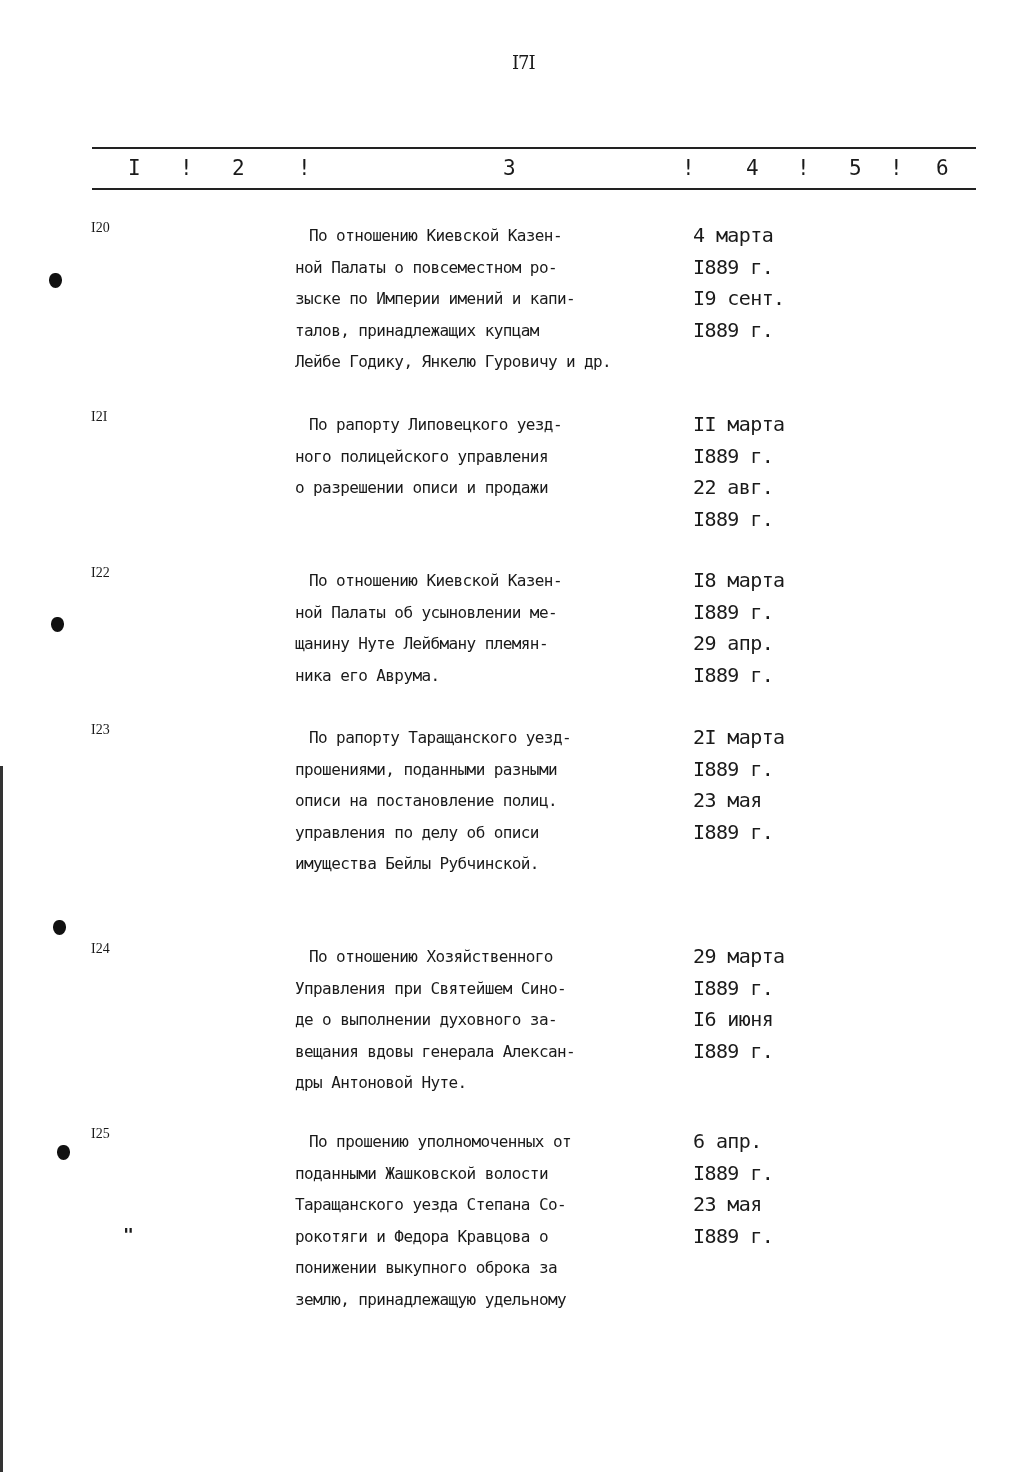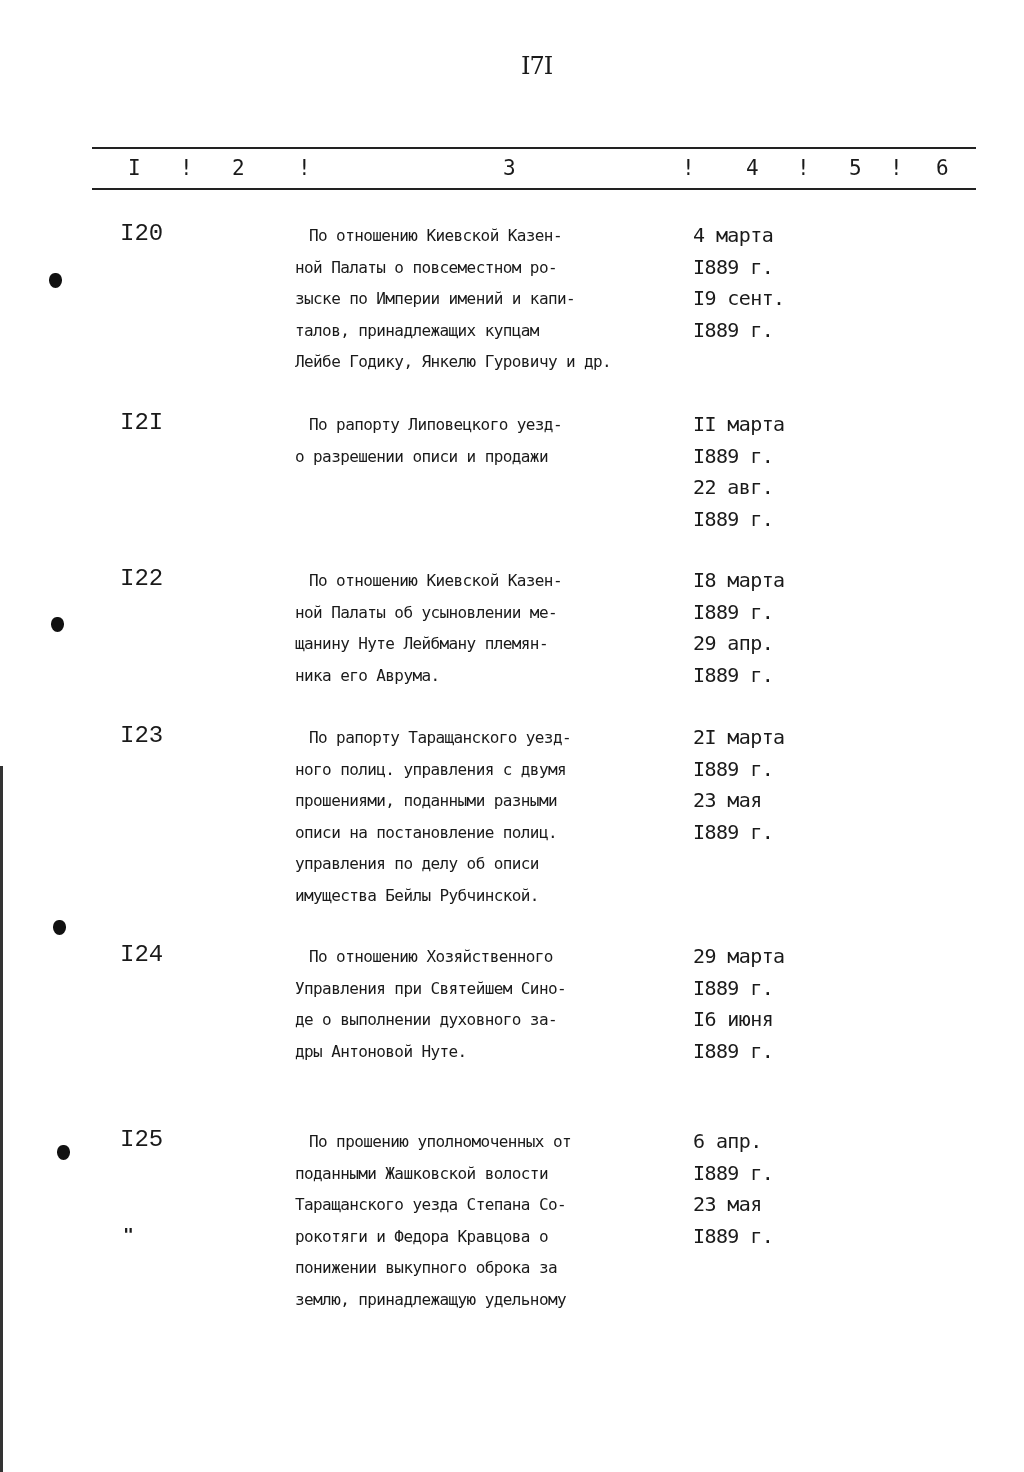--- a/index.html
+++ b/index.html
@@ -2,36 +2,36 @@
 <html><head>
 <meta charset="utf-8">
 <style>
   html, body { margin: 0; padding: 0; background: #ffffff; }
   body {
     width: 1024px; height: 1472px; position: relative; overflow: hidden;
     font-family: "DejaVu Sans Mono", "Liberation Mono", monospace;
     color: #1a1a1a;
   }
   .page-number {
-    position: absolute; top: 52px; left: 512px; font-size: 24px;
-    font-family: "DejaVu Serif", "Liberation Serif", serif; letter-spacing: -1px; margin-left: 9px;
+    position: absolute; top: 52px; left: 512px; font-size: 18px;
+    font-family: "DejaVu Serif", "Liberation Serif", serif; letter-spacing: -1px;
   }
   .rule {
     position: absolute; left: 92px; width: 884px; height: 2px; background: #222;
   }
   .rule.top { top: 147px; }
   .rule.bottom { top: 188px; }
   .header-cell {
     position: absolute; top: 156px; font-size: 21px;
   }
   .sep { position: absolute; top: 156px; font-size: 21px; }
   .entry { position: absolute; left: 0; width: 1024px; }
   .entry-num {
-    position: absolute; left: 120px; font-size: 24px;
-    font-family: Liberation Mono, monospace;
+    position: absolute; left: 91px; font-size: 14px;
+    font-family: Liberation Serif, serif;
   }
   .entry-desc {
     position: absolute; left: 295px; width: 400px;
     font-size: 16px; line-height: 31.5px; letter-spacing: -0.6px;
   }
   .entry-desc .line { display: block; white-space: pre; }
   .entry-desc .line.first { padding-left: 14px; }
   .entry-dates {
     position: absolute; left: 693px; font-size: 20px; line-height: 31.5px; letter-spacing: -0.6px;
   }
@@ -80,20 +80,21 @@
     <span class="line">I889 г.</span>
     <span class="line">I9 сент.</span>
     <span class="line">I889 г.</span>
   </div>
 </div>
 
 <div class="entry" style="top:409px">
   <span class="entry-num">I2I</span>
   <div class="entry-desc">
     <span class="line first">По рапорту Липовецкого уезд-</span>
+    <span class="line">ного полицейского управления</span>
     <span class="line">о разрешении описи и продажи</span>
   </div>
   <div class="entry-dates">
     <span class="line">II марта</span>
     <span class="line">I889 г.</span>
     <span class="line">22 авг.</span>
     <span class="line">I889 г.</span>
   </div>
 </div>
 
@@ -110,40 +111,40 @@
     <span class="line">I889 г.</span>
     <span class="line">29 апр.</span>
     <span class="line">I889 г.</span>
   </div>
 </div>
 
 <div class="entry" style="top:722px">
   <span class="entry-num">I23</span>
   <div class="entry-desc">
     <span class="line first">По рапорту Таращанского уезд-</span>
-    <span class="line">ного полиц. управления с двумя</span>
     <span class="line">прошениями, поданными разными</span>
     <span class="line">описи на постановление полиц.</span>
     <span class="line">управления по делу об описи</span>
     <span class="line">имущества Бейлы Рубчинской.</span>
   </div>
   <div class="entry-dates">
     <span class="line">2I марта</span>
     <span class="line">I889 г.</span>
     <span class="line">23 мая</span>
     <span class="line">I889 г.</span>
   </div>
 </div>
 
 <div class="entry" style="top:941px">
   <span class="entry-num">I24</span>
   <div class="entry-desc">
     <span class="line first">По отношению Хозяйственного</span>
     <span class="line">Управления при Святейшем Сино-</span>
     <span class="line">де о выполнении духовного за-</span>
+    <span class="line">вещания вдовы генерала Алексан-</span>
     <span class="line">дры Антоновой Нуте.</span>
   </div>
   <div class="entry-dates">
     <span class="line">29 марта</span>
     <span class="line">I889 г.</span>
     <span class="line">I6 июня</span>
     <span class="line">I889 г.</span>
   </div>
 </div>
 

